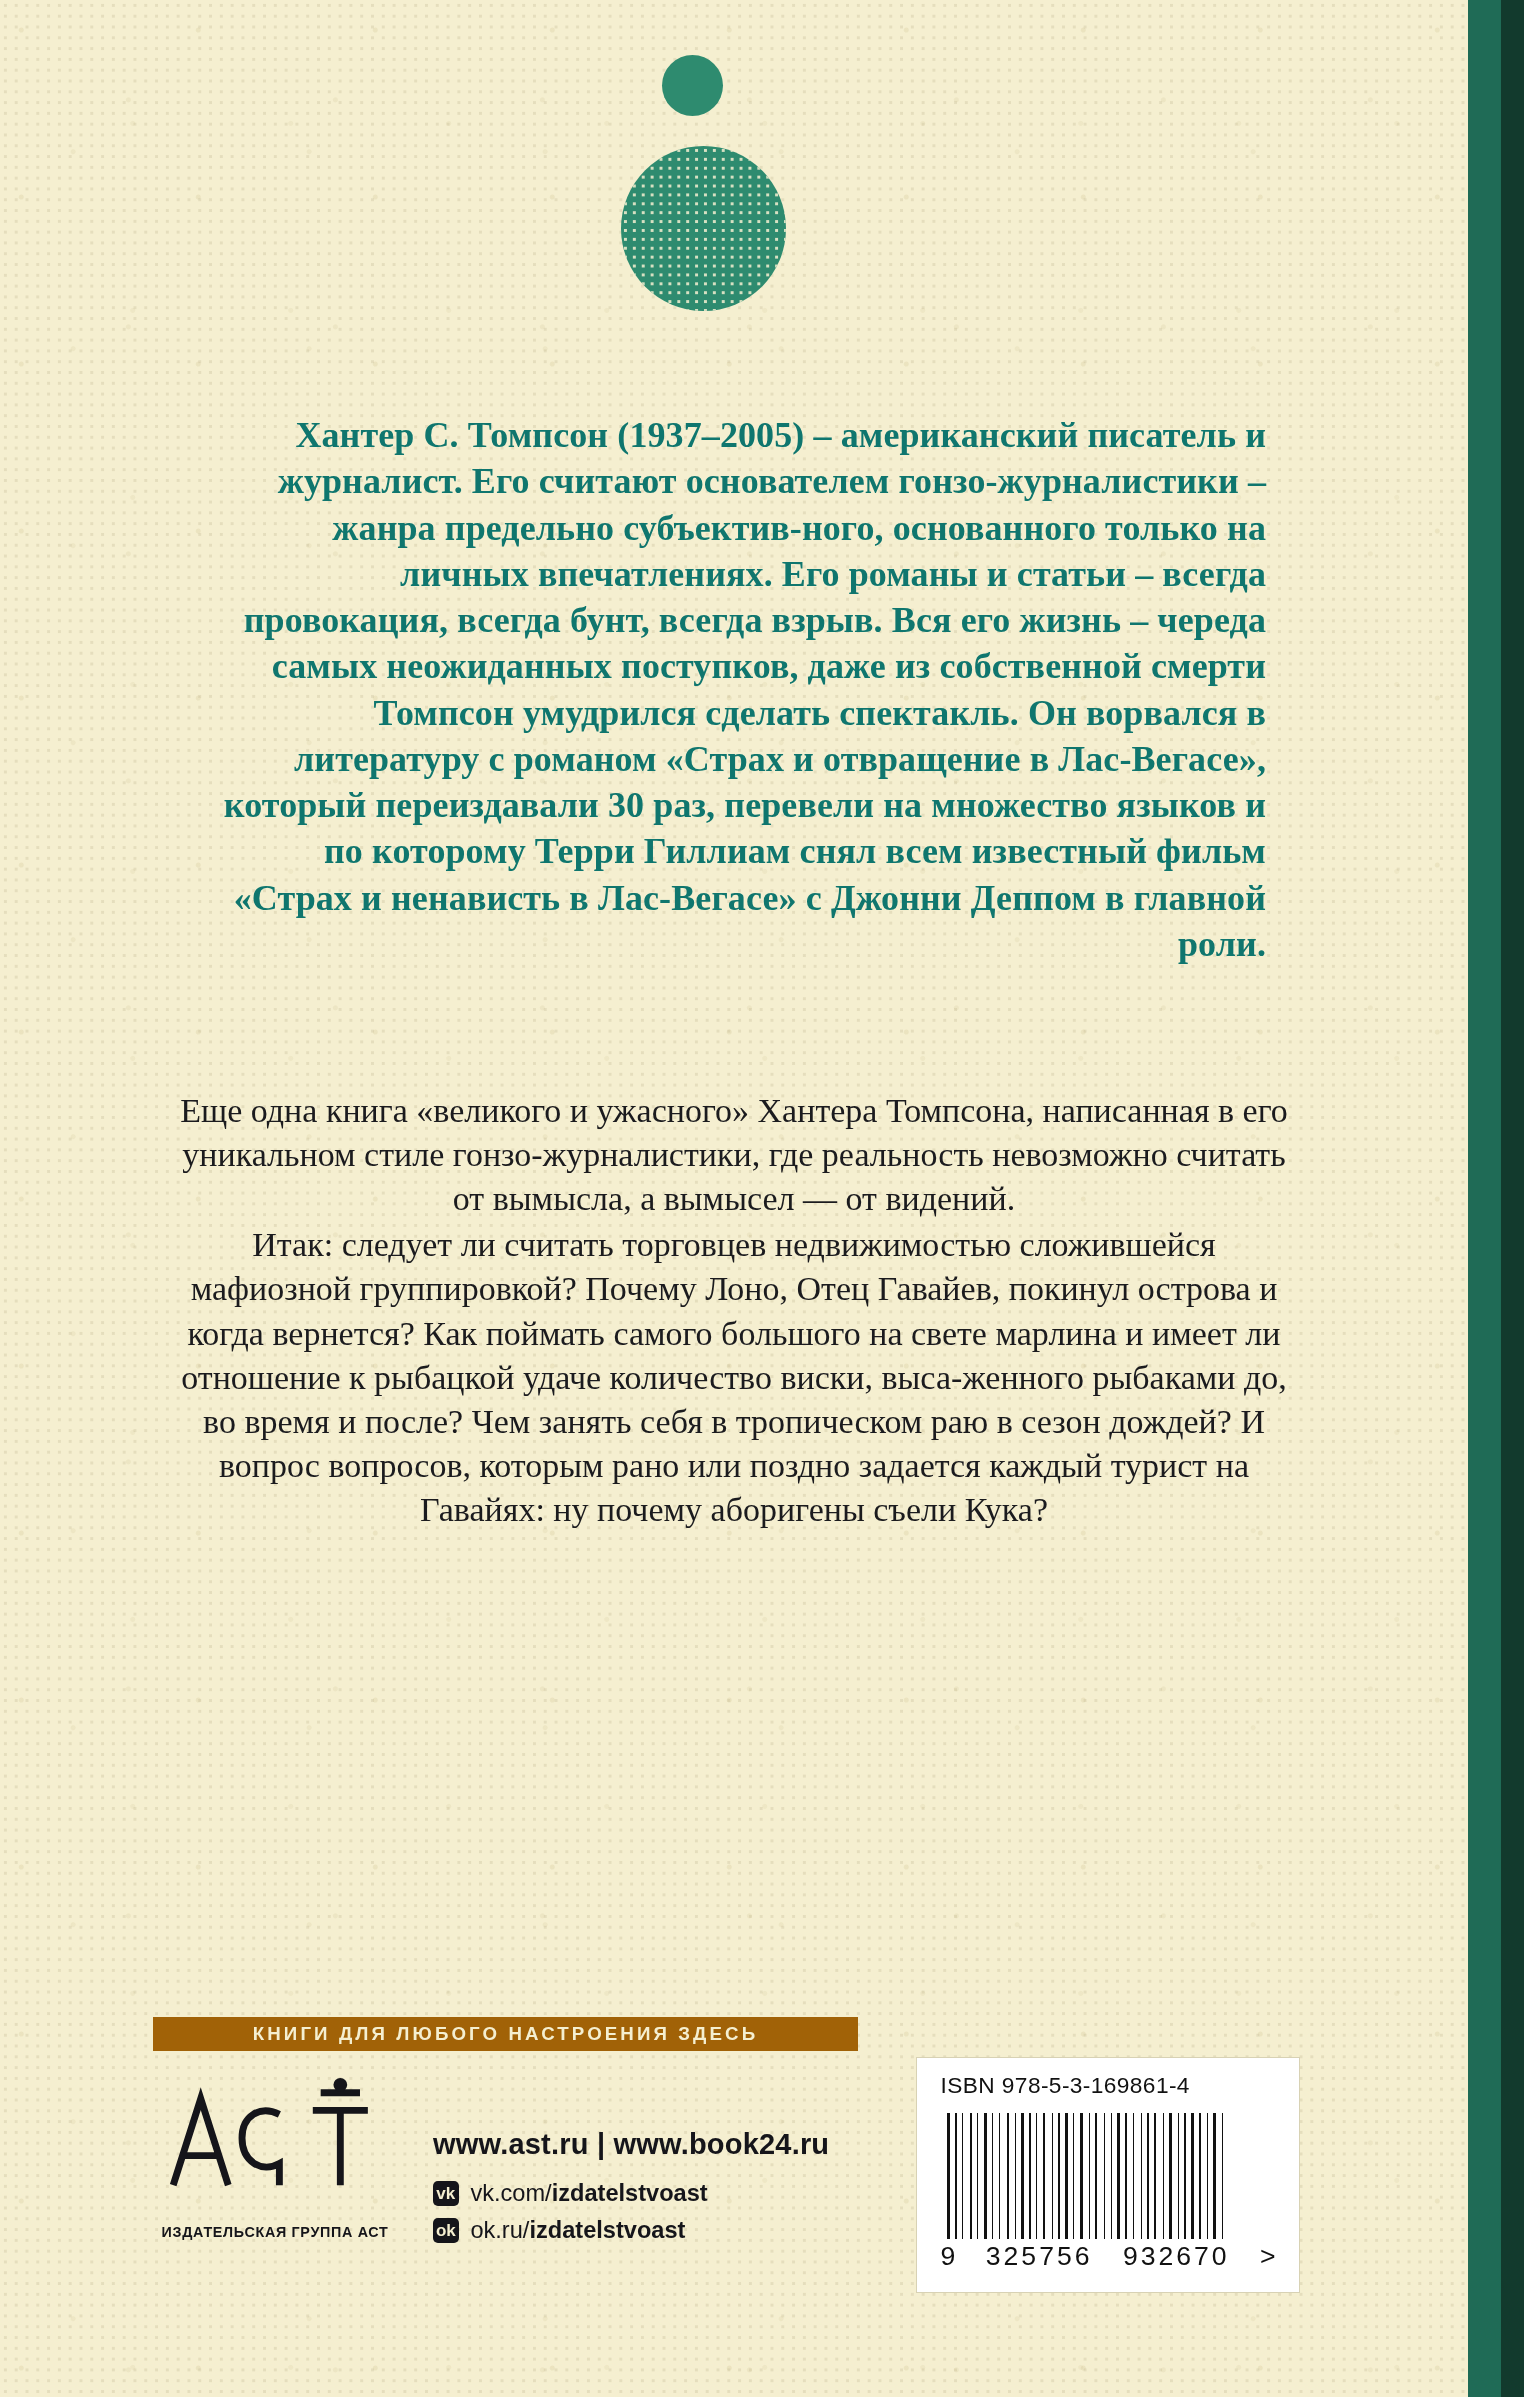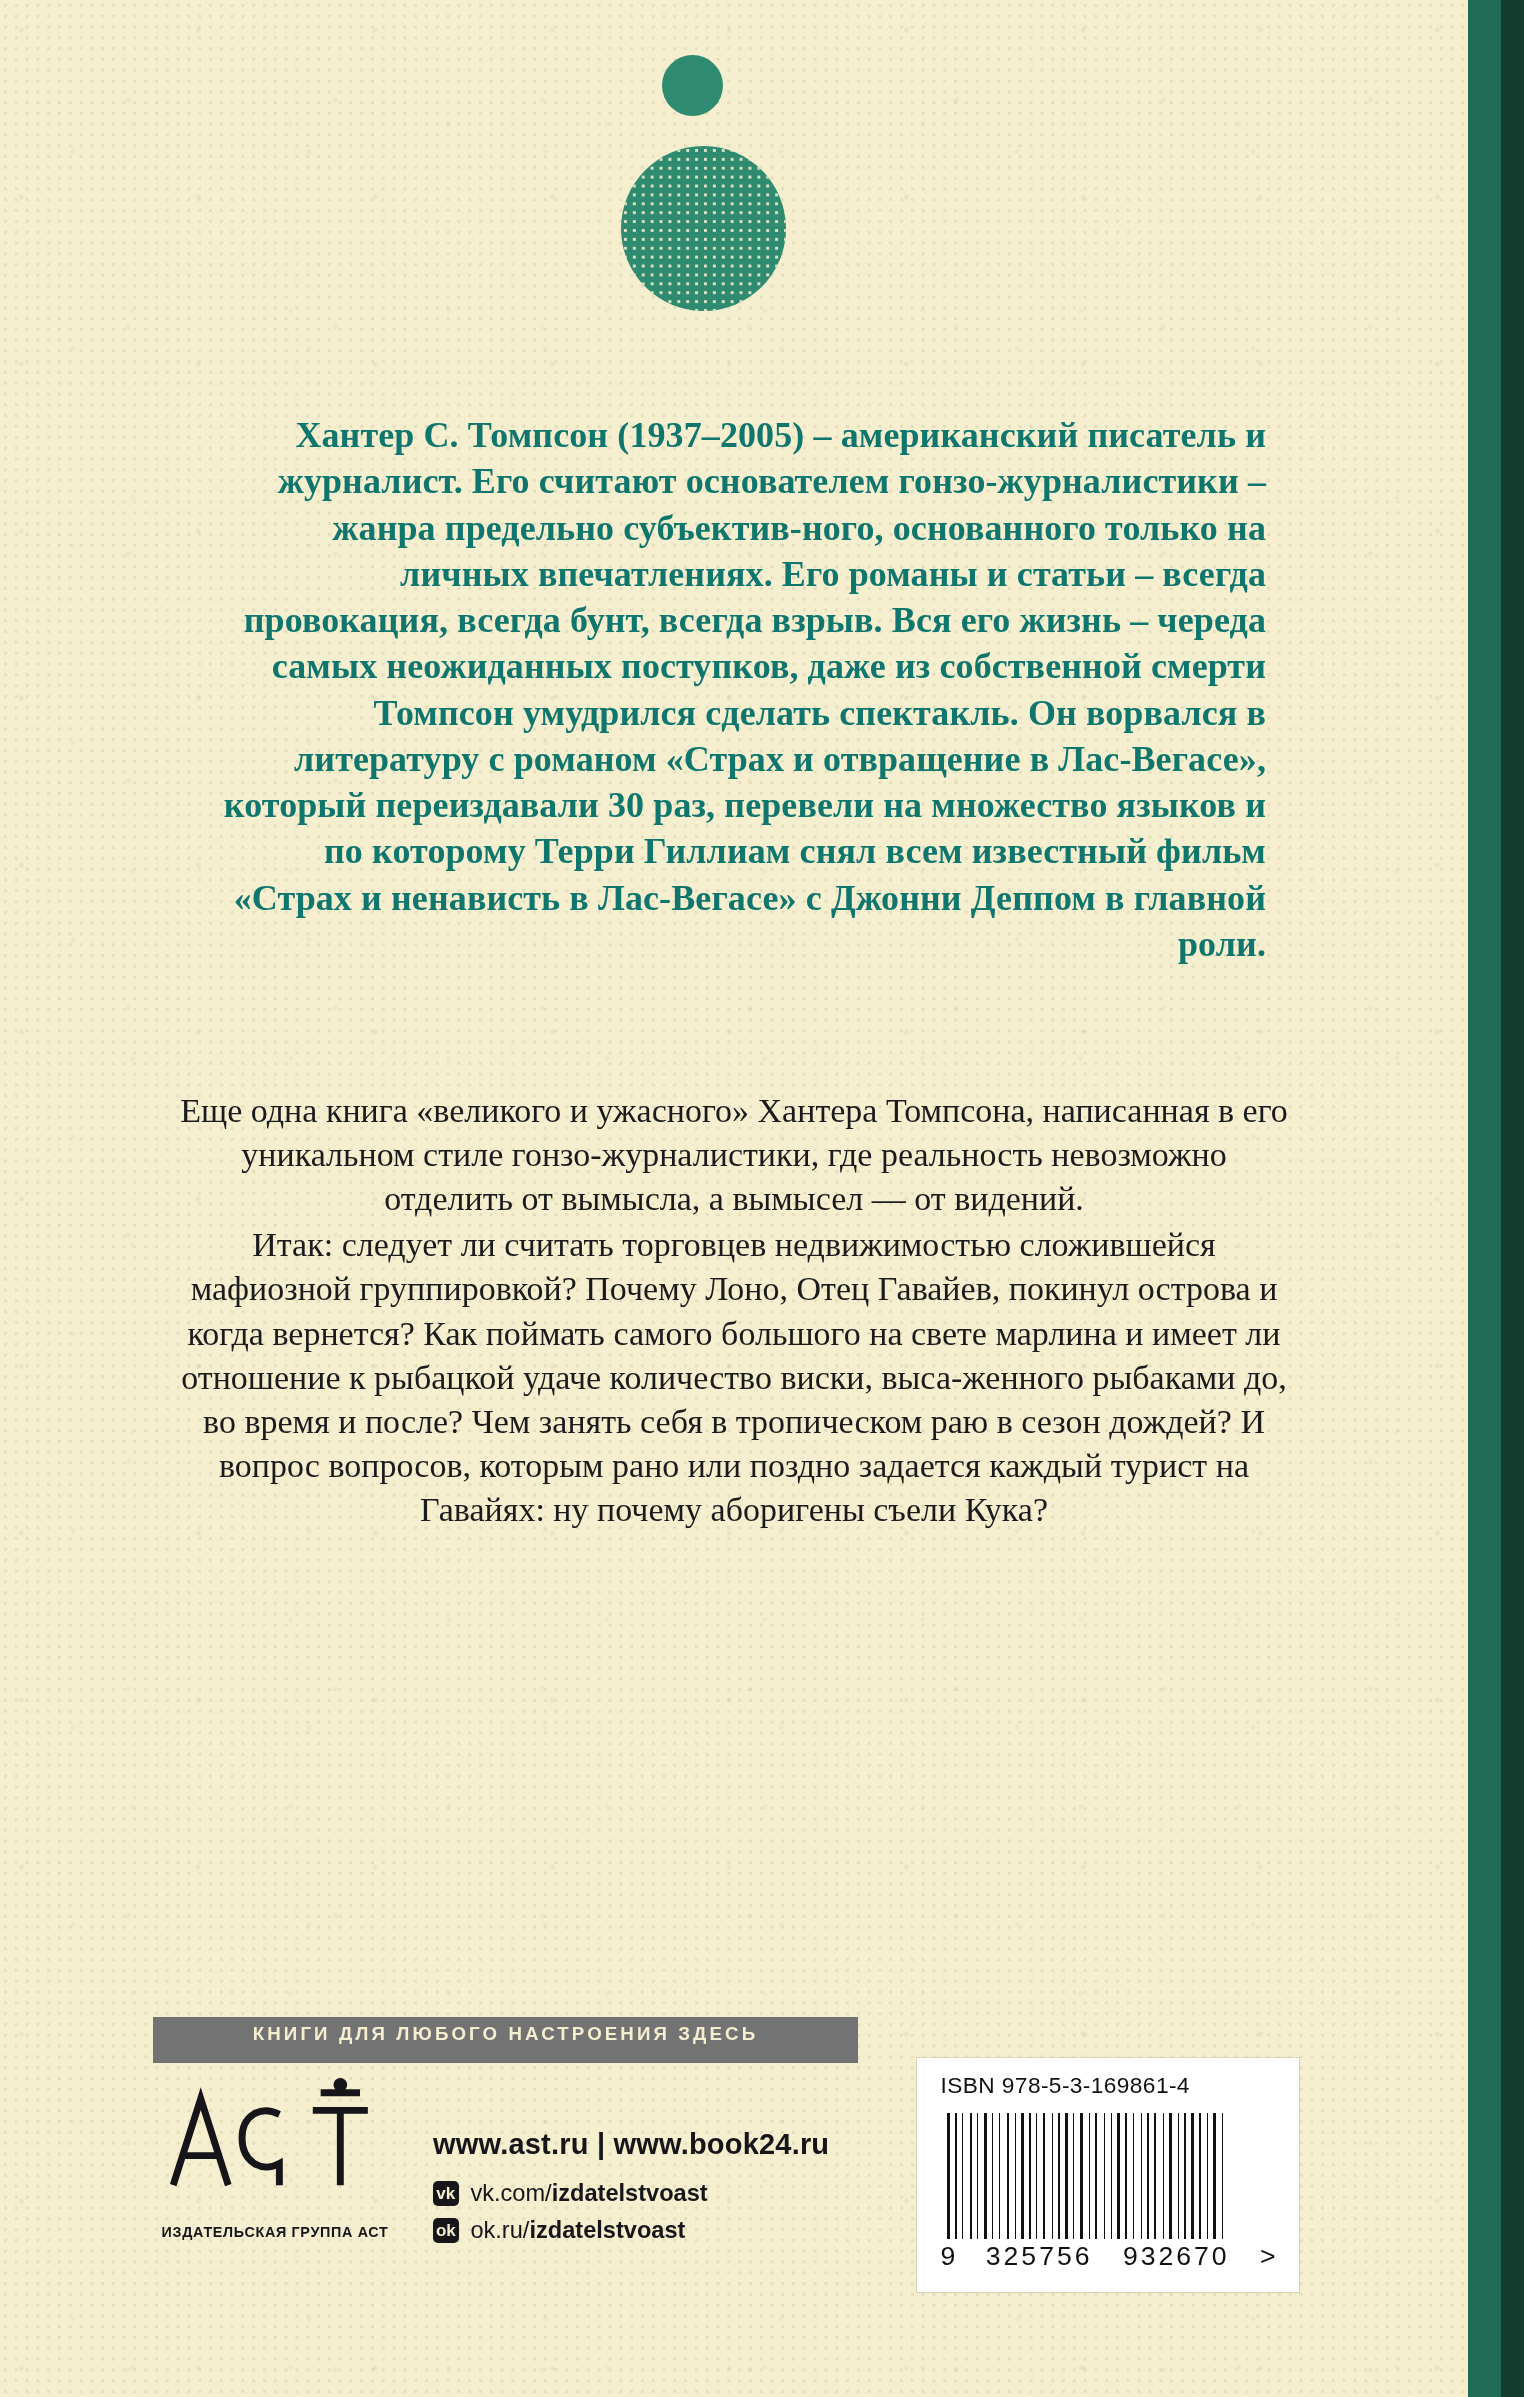--- a/index.html
+++ b/index.html
@@ -139,22 +139,22 @@
   .annotation p + p {
     margin-top: 0.05em;
   }
 
   
   .tagline {
     position: absolute;
     left: 153px;
     top: 2017px;
     width: 705px;
-    height: 46px;
-    background: #737373;
+    height: 34px;
+    background: #a16207;
     color: #f5efd0;
     font-family: "Liberation Sans", sans-serif;
     font-size: 18.7px;
     font-weight: bold;
     letter-spacing: 3.1px;
     text-align: center;
     line-height: 33px;
     text-transform: uppercase;
   }
 
@@ -287,21 +287,21 @@
     <div class="texture"></div>
 
     <div class="circle-small"></div>
     <div class="circle-big"></div>
 
     <div class="content">
 
       <div class="author-block">Хантер С. Томпсон (1937–2005) – американский писатель и журналист. Его считают основателем гонзо-журналистики – жанра предельно субъектив-ного, основанного только на личных впечатлениях. Его романы и статьи – всегда провокация, всегда бунт, всегда взрыв. Вся его жизнь – череда самых неожиданных поступков, даже из собственной смерти Томпсон умудрился сделать спектакль. Он ворвался в литературу с романом «Страх и отвращение в Лас-Вегасе», который переиздавали 30 раз, перевели на множество языков и по которому Терри Гиллиам снял всем известный фильм «Страх и ненависть в Лас-Вегасе» с Джонни Деппом в главной роли.</div>
 
       <div class="annotation">
-        <p>Еще одна книга «великого и ужасного» Хантера Томпсона, написанная в его уникальном стиле гонзо-журналистики, где реальность невозможно отделить от вымысла, а вымысел — от видений.</p>
+        <p>Еще одна книга «великого и ужасного» Хантера Томпсона, написанная в его уникальном стиле гонзо-журналистики, где реальность невозможно считать от вымысла, а вымысел — от видений.</p>
         <p>Итак: следует ли считать торговцев недвижимостью сложившейся мафиозной группировкой? Почему Лоно, Отец Гавайев, покинул острова и когда вернется? Как поймать самого большого на свете марлина и имеет ли отношение к рыбацкой удаче количество виски, выса-женного рыбаками до, во время и после? Чем занять себя в тропическом раю в сезон дождей? И вопрос вопросов, которым рано или поздно задается каждый турист на Гавайях: ну почему аборигены съели Кука?</p>
       </div>
 
       <div class="tagline">книги для любого настроения здесь</div>
 
       <div class="ast-logo">
         <svg class="mark" viewBox="0 0 218 118" xmlns="http://www.w3.org/2000/svg">
           <g fill="none" stroke="#15151a" stroke-width="7">
             <path d="M8 110 L36 22 L64 110 M18 80 L54 80"></path>
             <path d="M116 38 C96 28, 78 40, 78 62 C78 86, 98 98, 116 88 L116 110"></path>

